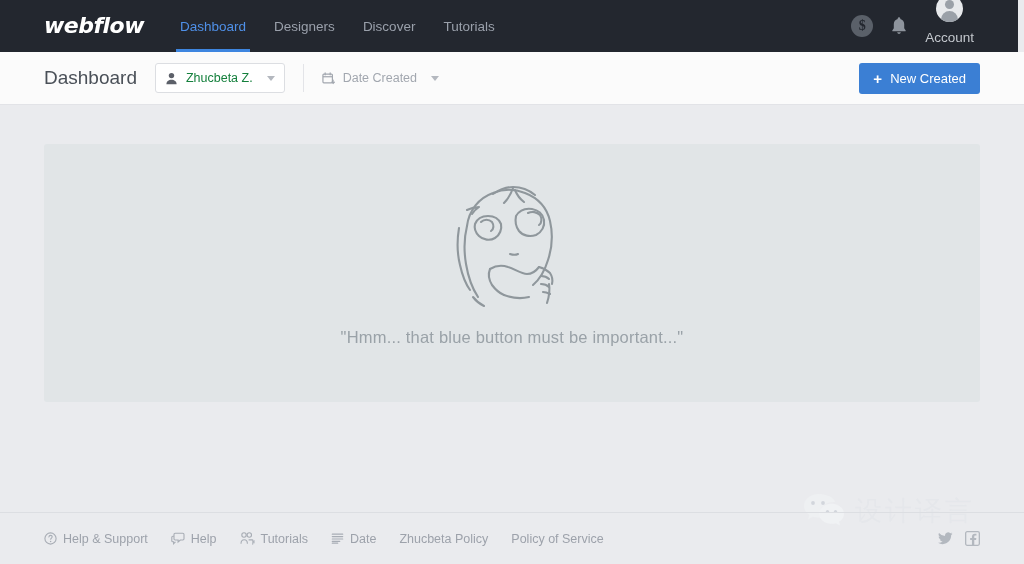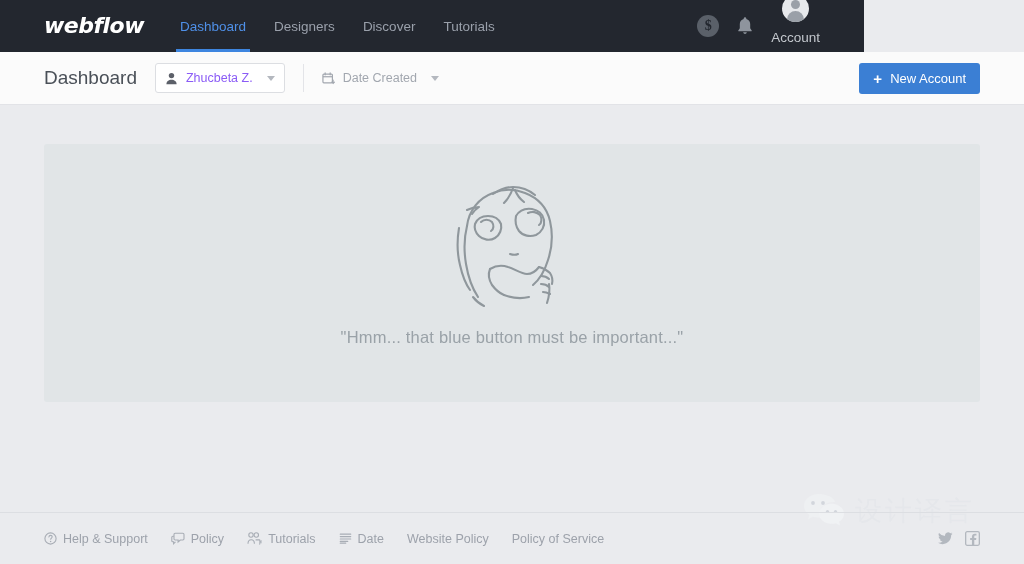--- a/index.html
+++ b/index.html
@@ -6,21 +6,21 @@
   html, body {
     width: 1024px; height: 564px;
     background: #eaebee;
     font-family: "Liberation Sans", sans-serif;
     overflow: hidden;
   }
   .app { position: relative; width: 1024px; height: 564px; background: #eaebee; }
 
   
   .topnav {
-    position: absolute; left: 0; top: 0; width: 864px; height: 52px;
+    position: absolute; left: 0; top: 0; width: 1018px; height: 52px;
     background: #23272f;
     display: flex; align-items: center;
   }
   .brand {
     margin-left: 44px; margin-right: 22px;
     color: #ffffff; font-size: 22px; font-weight: bold;
     font-style: italic; font-family: "DejaVu Sans", sans-serif;
     letter-spacing: -0.5px; line-height: 1;
   }
   .navlinks { display: flex; align-items: center; height: 52px; }
@@ -72,21 +72,21 @@
   }
   .page-title {
     margin-left: 44px; font-size: 19px; color: #4a5058; font-weight: normal;
   }
   .pill {
     margin-left: 18px; height: 30px; border: 1px solid #dcdee2; border-radius: 3px;
     background: #fff; display: flex; align-items: center; padding: 0 9px; gap: 8px;
     cursor: pointer;
   }
   .pill-ico { width: 13px; height: 13px; }
-  .pill-label { font-size: 12.5px; color: #8b5cf6; }
+  .pill-label { font-size: 12.5px; color: #15803d; }
   .pill-caret {
     width: 0; height: 0; margin-left: 6px;
     border-left: 4px solid transparent; border-right: 4px solid transparent;
     border-top: 5px solid #b4b8bf;
   }
   .vdiv { width: 1px; height: 28px; background: #e3e4e8; margin: 0 18px; }
   .flatsel { display: flex; align-items: center; gap: 8px; cursor: pointer; justify-content: space-between; }
   .flatsel .pill-label { color: #a2a7af; font-size: 12.5px; }
   .newbtn {
     margin-left: auto; margin-right: 44px;
@@ -187,21 +187,21 @@
         <path d="M1 5.1h10.2" stroke="#a2a7af" stroke-width="1.3"></path>
         <path d="M3.4 1v2M8.8 1v2" stroke="#a2a7af" stroke-width="1.3" stroke-linecap="round"></path>
         <path d="M12 8.6v3.6M10.6 10.9l1.4 1.5 1.4-1.5" stroke="#a2a7af" stroke-width="1.2" fill="none" stroke-linecap="round"></path>
       </svg>
       <span class="pill-label">Date Created</span>
       <span class="pill-caret"></span>
     </div>
 
     <button class="newbtn">
       <span class="plus">+</span>
-      <span>New Account</span>
+      <span>New Created</span>
     </button>
   </div>
 
   <div class="panel">
     <svg class="face" width="150" height="150" viewBox="0 0 150 150">
       <g fill="none" stroke="#8f979c" stroke-width="2.1" stroke-linecap="round" stroke-linejoin="round">
 
         <path d="M30 60c2-16 12-28 26-33 10-4 22-4 32 0 13 5 22 15 25 28 3 13 2 27-2 39-3 10-8 19-15 25"></path>
         <path d="M30 60c-3 12-3 26-1 38 2 12 6 24 12 33"></path>
 
@@ -259,21 +259,21 @@
           <circle cx="6.6" cy="9.4" r=".75" fill="#a8adb5"></circle>
         </svg>
         <span>Help &amp; Support</span>
       </a>
 
       <a class="flink">
         <svg width="14" height="13" viewBox="0 0 14 13">
           <path d="M4.2 1.2h7.6c.7 0 1.2.5 1.2 1.2v4.4c0 .7-.5 1.2-1.2 1.2H9.3l-2.2 2V8H4.2c-.7 0-1.2-.5-1.2-1.2V2.4c0-.7.5-1.2 1.2-1.2z" fill="none" stroke="#a8adb5" stroke-width="1.1"></path>
           <path d="M3 4.2H1.8c-.6 0-1 .4-1 1v3.6c0 .6.4 1 1 1h.8v1.8l1.9-1.8" fill="none" stroke="#a8adb5" stroke-width="1.1"></path>
         </svg>
-        <span>Policy</span>
+        <span>Help</span>
       </a>
 
       <a class="flink">
         <svg width="15" height="13" viewBox="0 0 15 13">
           <circle cx="4" cy="3" r="2.2" fill="none" stroke="#a8adb5" stroke-width="1.1"></circle>
           <circle cx="9.3" cy="3" r="2.2" fill="none" stroke="#a8adb5" stroke-width="1.1"></circle>
           <path d="M1 11.8c0-2.4 1.4-4 3.2-4s3.2 1.6 3.2 4" fill="none" stroke="#a8adb5" stroke-width="1.1"></path>
           <path d="M8.6 7.9h3.6c.4 0 .7.3.7.7v3c0 .4-.3.7-.7.7" fill="none" stroke="#a8adb5" stroke-width="1.1"></path>
           <path d="M13.2 9l1.3-.9v3.4l-1.3-.9z" fill="#a8adb5"></path>
         </svg>
@@ -283,21 +283,21 @@
       <a class="flink">
         <svg width="13" height="13" viewBox="0 0 13 13">
           <g stroke="#a8adb5" stroke-width="1.2" stroke-linecap="round">
             <path d="M1.3 2.2h10.4M1.3 4.6h10.4M1.3 7h10.4M1.3 9.4h7.4M1.3 11.2h5.4"></path>
           </g>
         </svg>
         <span>Date</span>
       </a>
 
       <a class="flink">
-        <span>Website Policy</span>
+        <span>Zhucbeta Policy</span>
       </a>
 
       <a class="flink">
         <span>Policy of Service</span>
       </a>
     </div>
 
     <div class="fsocial">
       <svg class="soc" viewBox="0 0 16 16">
         <path fill="#b3b8bf" d="M15.5 3c-.6.3-1.2.5-1.8.5.7-.4 1.2-1 1.4-1.8-.6.4-1.3.6-2 .8A3.2 3.2 0 0 0 7.6 5.4 9 9 0 0 1 1.1 2.1a3.2 3.2 0 0 0 1 4.2c-.5 0-1-.1-1.4-.4 0 1.5 1.1 2.8 2.5 3.1-.4.1-.9.1-1.3 0a3.2 3.2 0 0 0 3 2.2A6.4 6.4 0 0 1 0 12.6a9 9 0 0 0 4.9 1.4c5.9 0 9.1-4.9 9.1-9.1v-.4c.6-.5 1.1-1 1.5-1.5z"></path>

